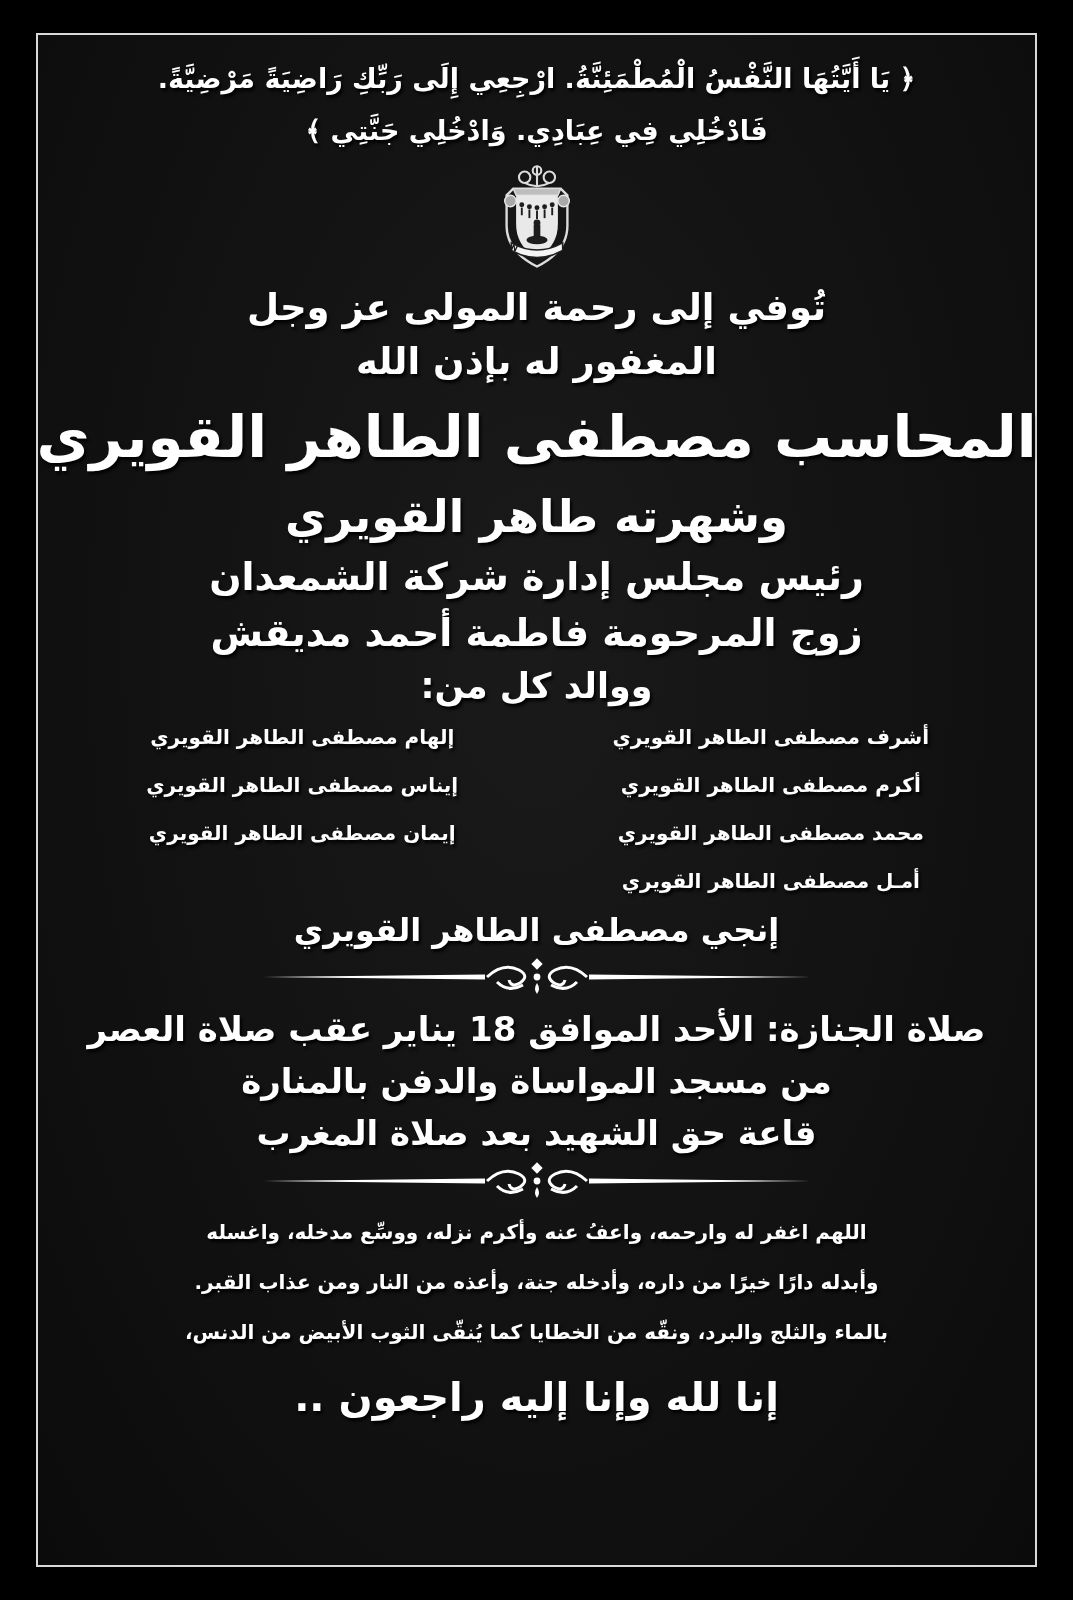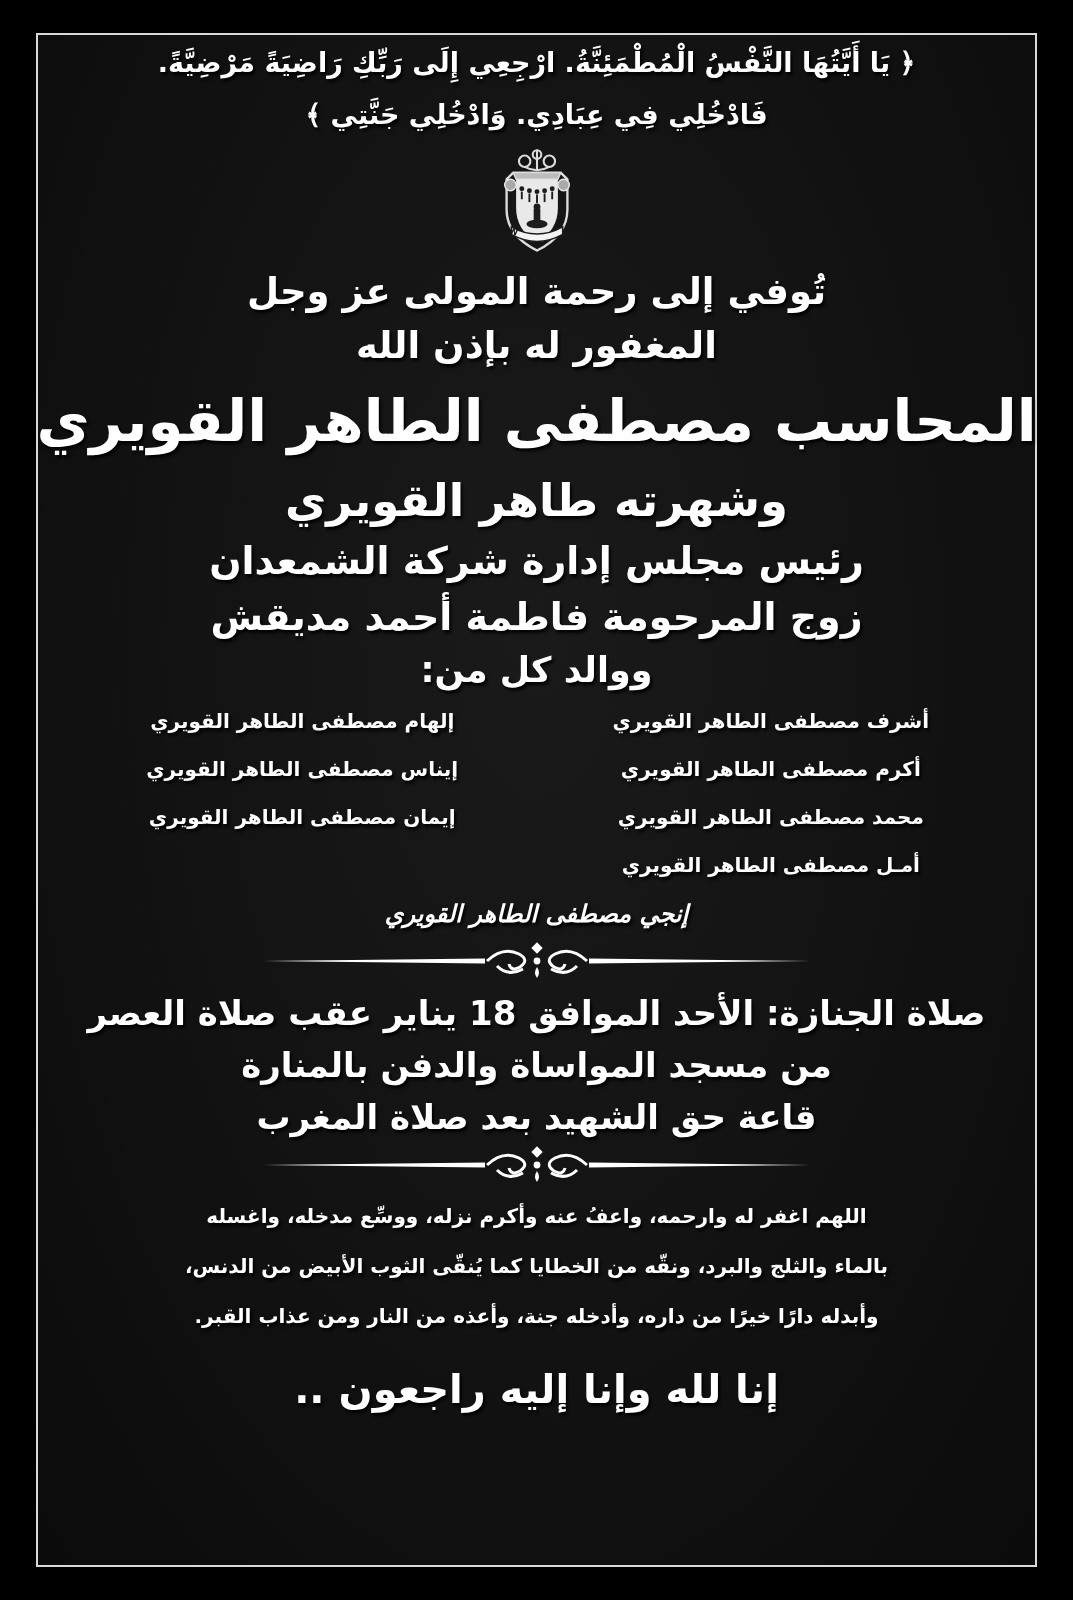--- a/index.html
+++ b/index.html
@@ -14,21 +14,21 @@
     position:absolute;
     left:36px;top:33px;right:36px;bottom:33px;
     border:2px solid #d9d9d9;
     background:radial-gradient(ellipse at 50% 40%, #1a1a1a 0%, #121212 55%, #0b0b0b 100%);
     box-sizing:border-box;
   }
   .content{
     position:absolute;inset:0;
     display:flex;flex-direction:column;align-items:center;
     direction:rtl;
-    padding-top:2px;
+    padding-top:18px;
     box-sizing:border-box;
   }
   .t{
     color:#fff;
     font-weight:bold;
     text-align:center;
     text-shadow:2px 3px 3px rgba(0,0,0,.9);
     white-space:nowrap;
   }
   .verse{font-size:27px;line-height:52px;}
@@ -38,24 +38,24 @@
   .role{font-size:38px;line-height:56px;}
   .spouse{font-size:38px;line-height:56px;}
   .father{font-size:35px;line-height:50px;}
   .childgrid{
     display:grid;
     grid-template-columns:1fr 1fr;
     width:94%;
     margin:2px auto 0 auto;
   }
   .child{font-size:20px;line-height:48px;}
-  .centerchild{font-size:24px;line-height:50px;font-style:italic;}
+  .centerchild{font-size:32px;line-height:50px;}
   .event{font-size:34px;line-height:52px;}
   .prayer{font-size:20px;line-height:50px;}
-  .closing{font-size:40px;line-height:56px;margin-top:20px;text-align:center;}
+  .closing{font-size:40px;line-height:56px;margin-top:12px;text-align:center;}
   .logo{margin-top:6px;}
   .divider{margin-top:2px;margin-bottom:2px;}
 </style>
 </head>
 <body>
 
 <div class="frame">
   <div class="content">
 
     <div class="t verse">﴿ يَا أَيَّتُهَا النَّفْسُ الْمُطْمَئِنَّةُ. ارْجِعِي إِلَى رَبِّكِ رَاضِيَةً مَرْضِيَّةً.</div>
@@ -161,19 +161,19 @@
             <path d="M320,25 q-11,11 -26,3"></path>
           </g>
           <rect x="276" y="3" width="8" height="8" transform="rotate(45 280 7)" stroke="none"></rect>
           <circle cx="280" cy="20" r="3.4" stroke="none"></circle>
           <path d="M280,26 q-4,6 0,11 q4,-5 0,-11" stroke="none"></path>
         </g>
       </svg>
     </div>
 
     <div class="t prayer">اللهم اغفر له وارحمه، واعفُ عنه وأكرم نزله، ووسِّع مدخله، واغسله</div>
+    <div class="t prayer">وأبدله دارًا خيرًا من داره، وأدخله جنة، وأعذه من النار ومن عذاب القبر.</div>
     <div class="t prayer">بالماء والثلج والبرد، ونقّه من الخطايا كما يُنقّى الثوب الأبيض من الدنس،</div>
-    <div class="t prayer">وأبدله دارًا خيرًا من داره، وأدخله جنة، وأعذه من النار ومن عذاب القبر.</div>
 
     <div class="t closing">إنا لله وإنا إليه راجعون ..</div>
 
   </div>
 </div>
 
 </body></html>

